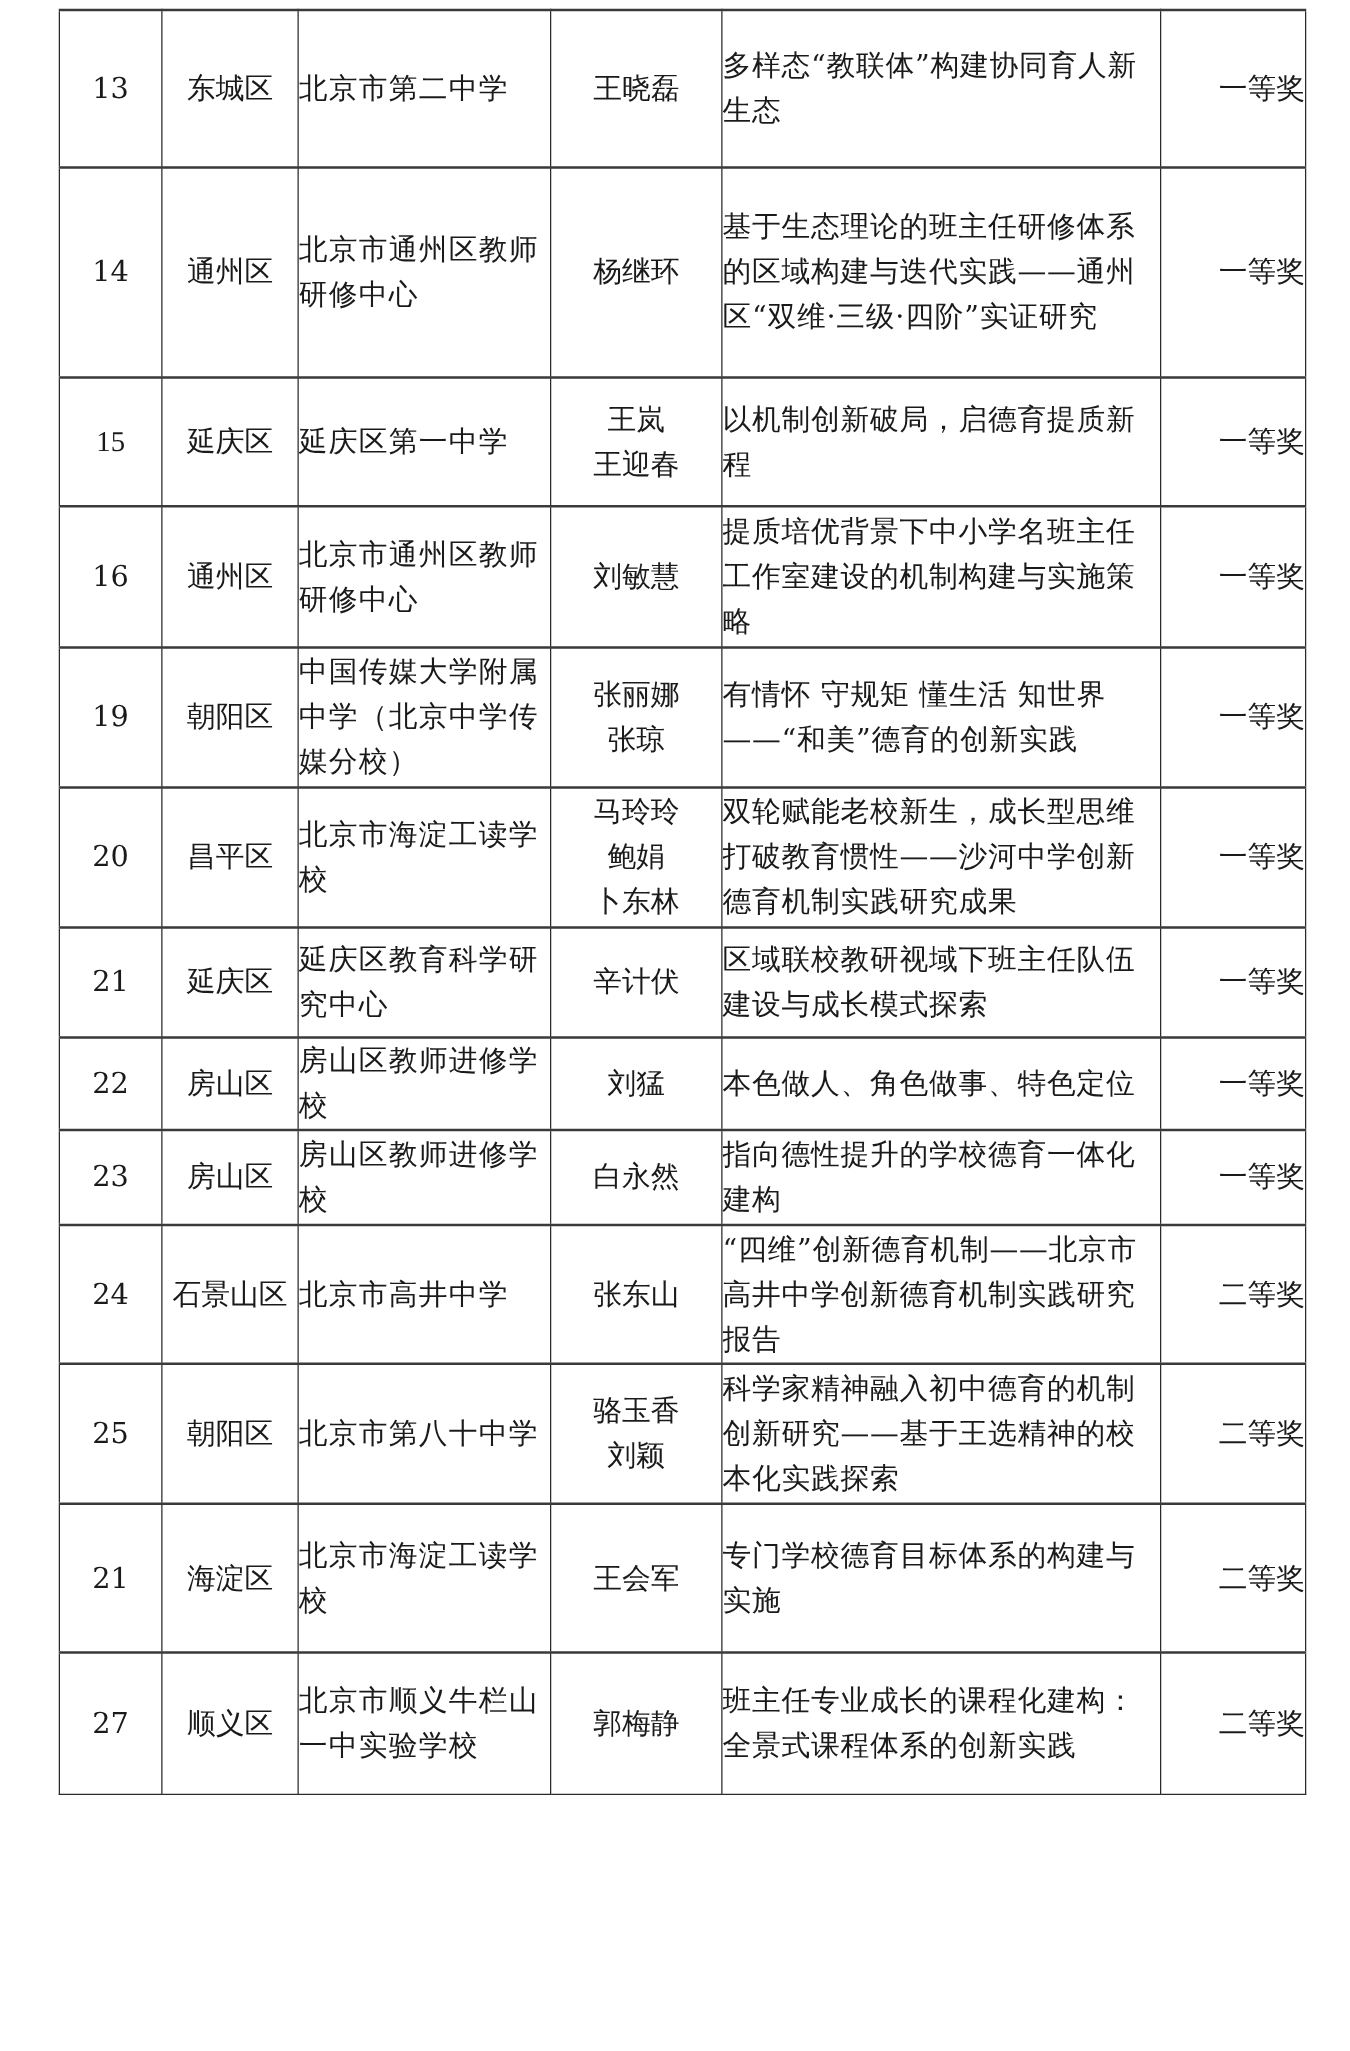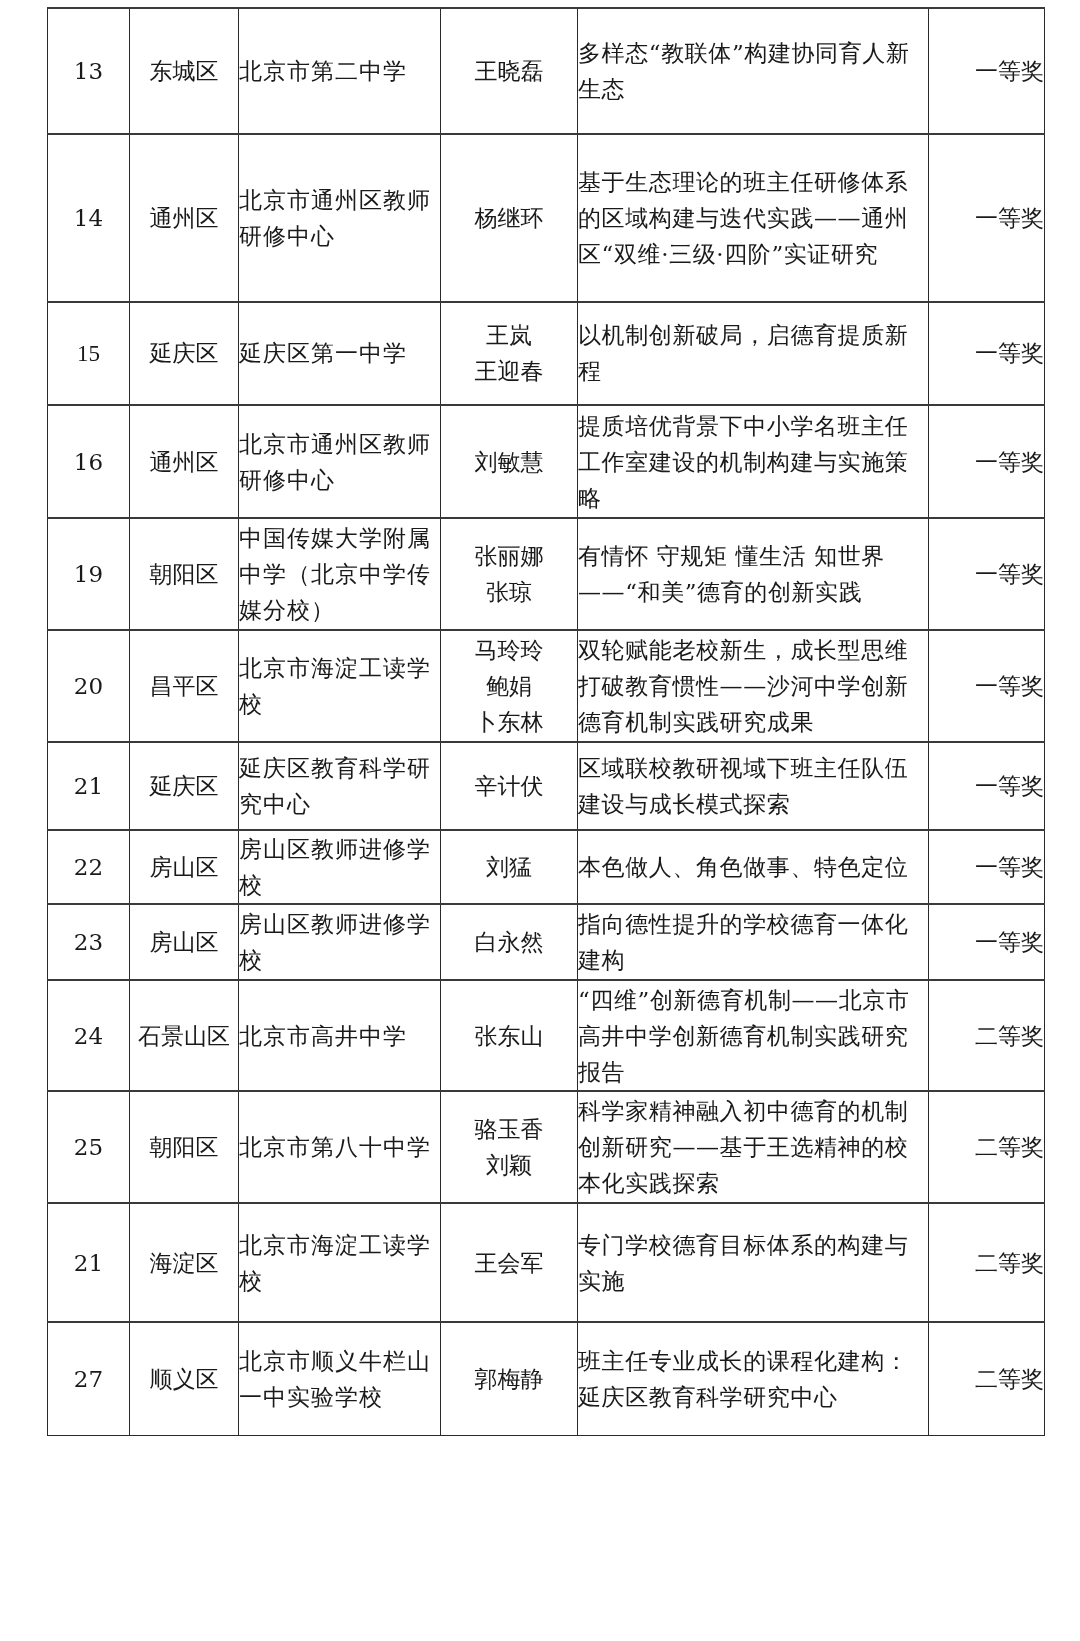--- a/index.html
+++ b/index.html
@@ -165,17 +165,17 @@
     <td class="c-title">专门学校德育目标体系的构建与实施</td>
     <td class="c-award">二等奖</td>
   </tr>
       <tr style="height: 113px;">
     <td class="c-no">27</td>
     <td class="c-dist">顺义区</td>
     <td class="c-unit">北京市顺义牛栏山一中实验学校</td>
     <td class="c-name names">
           <span class="line">郭梅静</span>
         </td>
-    <td class="c-title">班主任专业成长的课程化建构：延庆区教育科学研究中心</td>
+    <td class="c-title">班主任专业成长的课程化建构：全景式课程体系的创新实践</td>
     <td class="c-award">二等奖</td>
   </tr>
     </tbody>
 </table>
 
 </body></html>

